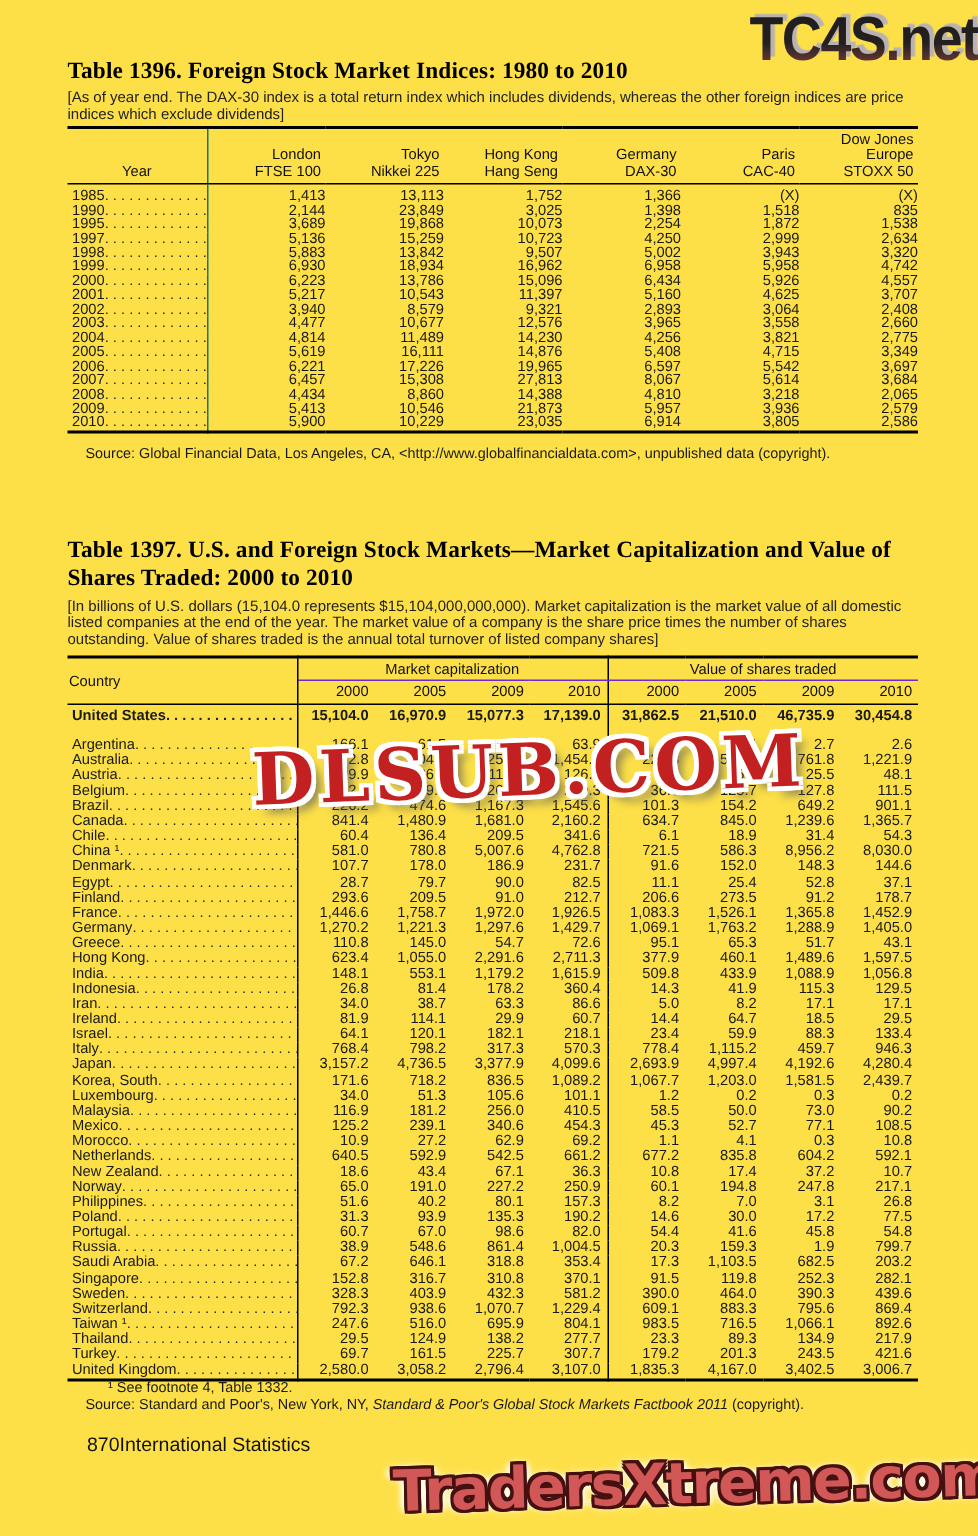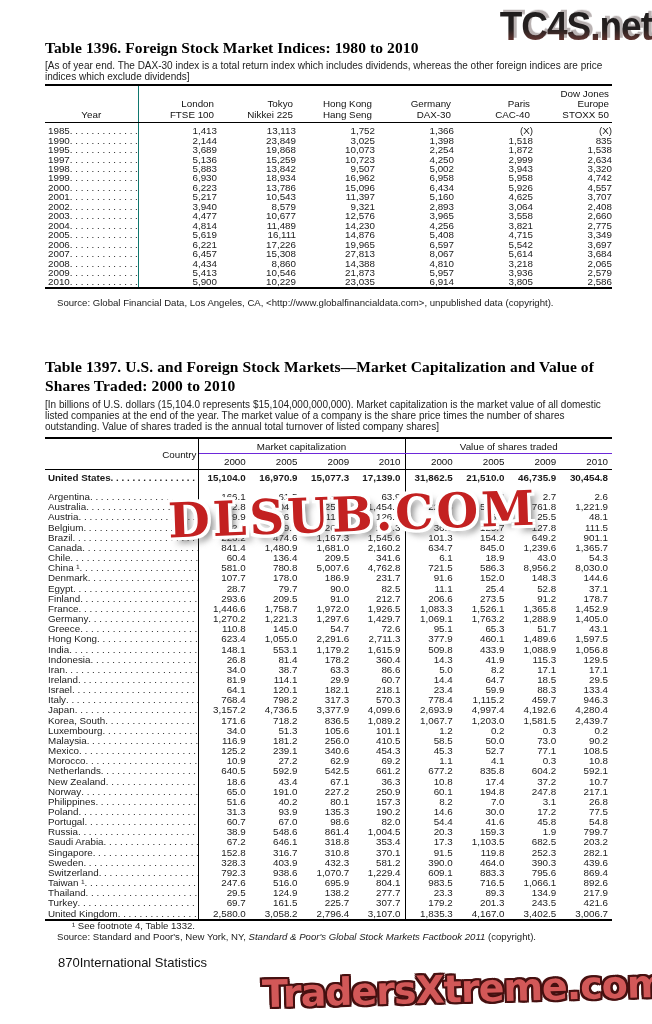--- a/index.html
+++ b/index.html
@@ -1,16 +1,16 @@
 <!DOCTYPE html>
 <html><head>
 <meta charset="utf-8">
 <style>
   html,body{margin:0;padding:0;background:#888;}
-  .page{position:relative;width:652px;height:1024px;background:#ffffff;margin:0 auto;
+  .page{position:relative;width:652px;height:1024px;background:#fde047;margin:0 auto;
         font-family:"Liberation Sans",sans-serif;color:#1a1a1a;overflow:hidden;}
 
   
   .tbl-title{position:absolute;font-family:"Liberation Serif",serif;font-weight:bold;
              font-size:15.5px;line-height:19px;color:#000;letter-spacing:.1px;}
   #title1396{left:45px;top:38px;width:575px;}
   #title1397{left:45px;top:357px;width:580px;}
   .headnote{position:absolute;font-size:10px;line-height:11.2px;color:#222;}
   #note1396{left:45px;top:60px;width:566px;}
   #note1397{left:45px;top:399px;width:570px;}
@@ -24,21 +24,21 @@
 
   th{font-weight:normal;font-size:9.8px;color:#111;}
   #t1396 thead th{border-bottom:1px solid #000;vertical-align:bottom;line-height:10.4px;
                   padding:3px 3px 2px 0;text-align:right;white-space:pre-line;}
   #t1396 thead th.year{text-align:center;padding-right:0;}
   #t1396 td{font-size:9.8px;line-height:9.45px;padding:0;}
   #t1396 tbody tr:first-child td{padding-top:3px;}
   #t1396 td.lbl,#t1396 th.year{border-right:1px solid #0f766e;margin-top:43px;}
 
   #t1397 thead th.country{border-right:1px solid #000;border-bottom:1px solid #000;
-                          text-align:right;vertical-align:middle;}
+                          text-align:left;vertical-align:middle;}
   #t1397 thead th.grp{border-bottom:1px solid #6d28d9;text-align:center;padding:2px 1px 1px;margin-left:21px;}
   #t1397 thead th.g1{border-right:1px solid #000;}
   #t1397 thead tr.yrow th{border-bottom:1px solid #000;text-align:right;padding:2px 4px 2px 0;}
   #t1397 thead tr.yrow th.ydiv{border-right:1px solid #000;}
   #t1397 td{font-size:9.8px;line-height:10.15px;padding:0;}
   #t1397 td.lbl{border-right:1px solid #000;}
   #t1397 td:nth-child(5){border-right:1px solid #000;}
   #t1397 tbody.usbody td{font-weight:bold;padding-top:3px;padding-bottom:1px;}
   #t1397 tbody.cmain tr:first-child td{padding-top:8px;}
 
@@ -514,21 +514,21 @@
               <span class="nm">Chile</span>
               <span class="dots"></span>
             </div>
           </td>
           <td class="num">60.4</td>
           <td class="num">136.4</td>
           <td class="num">209.5</td>
           <td class="num">341.6</td>
           <td class="num">6.1</td>
           <td class="num">18.9</td>
-          <td class="num">43.0</td>
+          <td class="num">31.4</td>
           <td class="num">54.3</td>
         </tr>
         <tr>
           <td class="lbl">
             <div class="lead">
               <span class="nm">China ¹</span>
               <span class="dots"></span>
             </div>
           </td>
           <td class="num">581.0</td>

